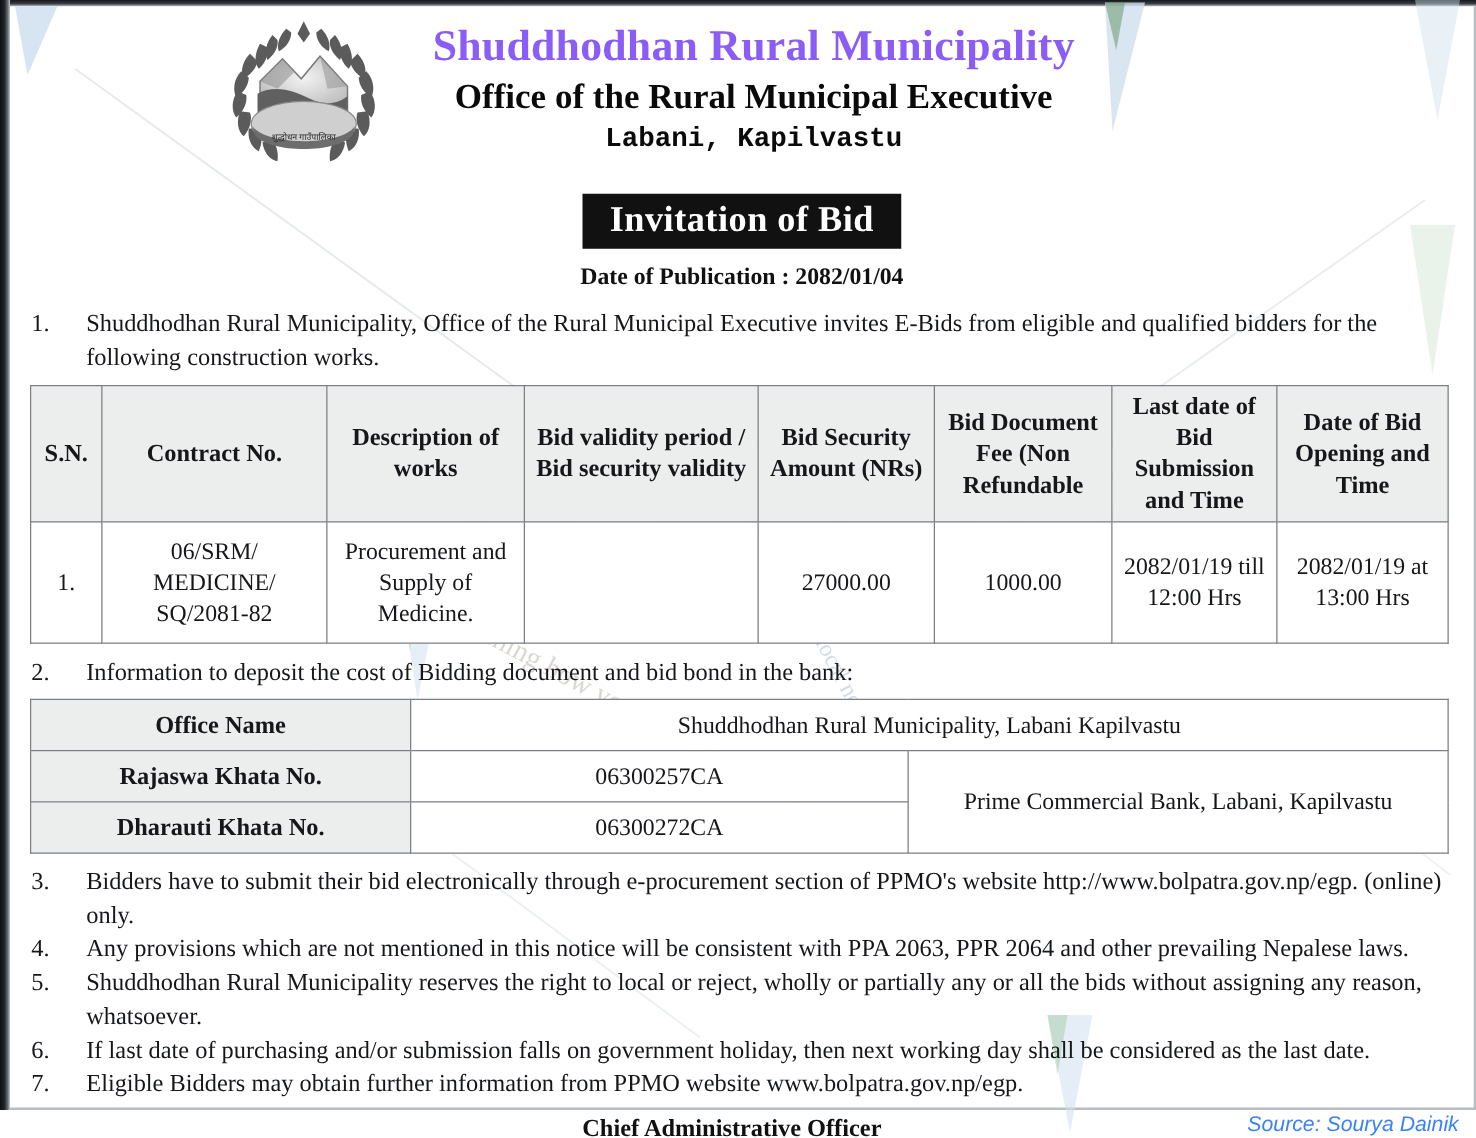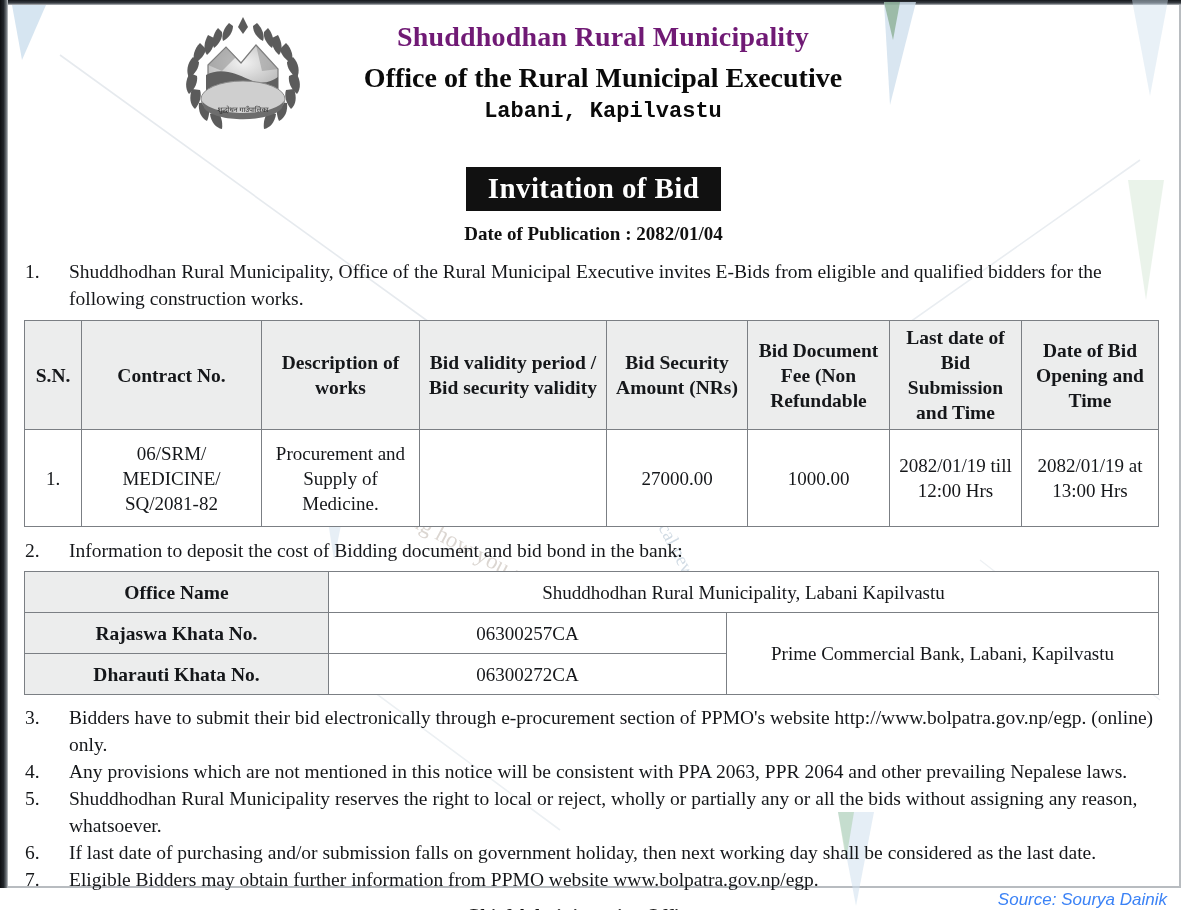--- a/index.html
+++ b/index.html
@@ -92,44 +92,44 @@
   .mast-text {
     position: absolute;
     left: 300px;
     top: 10px;
     width: 590px;
     text-align: center;
   }
   .org-name {
     font-family: "Liberation Serif", serif;
     font-weight: bold;
-    font-size: 28px;
+    font-size: 35px;
     line-height: 44px;
-    color: #701a75;
+    color: #8b5cf6;
     letter-spacing: .2px;
   }
   .org-office {
     font-family: "Liberation Serif", serif;
     font-weight: bold;
     font-size: 28px;
     line-height: 38px;
     color: #0a0a0a;
   }
   .org-place {
     font-family: Liberation Mono, monospace;
     font-weight: bold;
     font-size: 22px;
     line-height: 30px;
     color: #0a0a0a;
   }
 
   
   .title-wrap {
     text-align: center;
-    margin-top: 20px;
+    margin-top: 8px;
   }
   .title-banner {
     display: inline-block;
     background: #111111;
     color: #ffffff;
     font-family: "Liberation Serif", serif;
     font-weight: bold;
     font-size: 29px;
     line-height: 38px;
     padding: 2px 22px 4px 22px;

